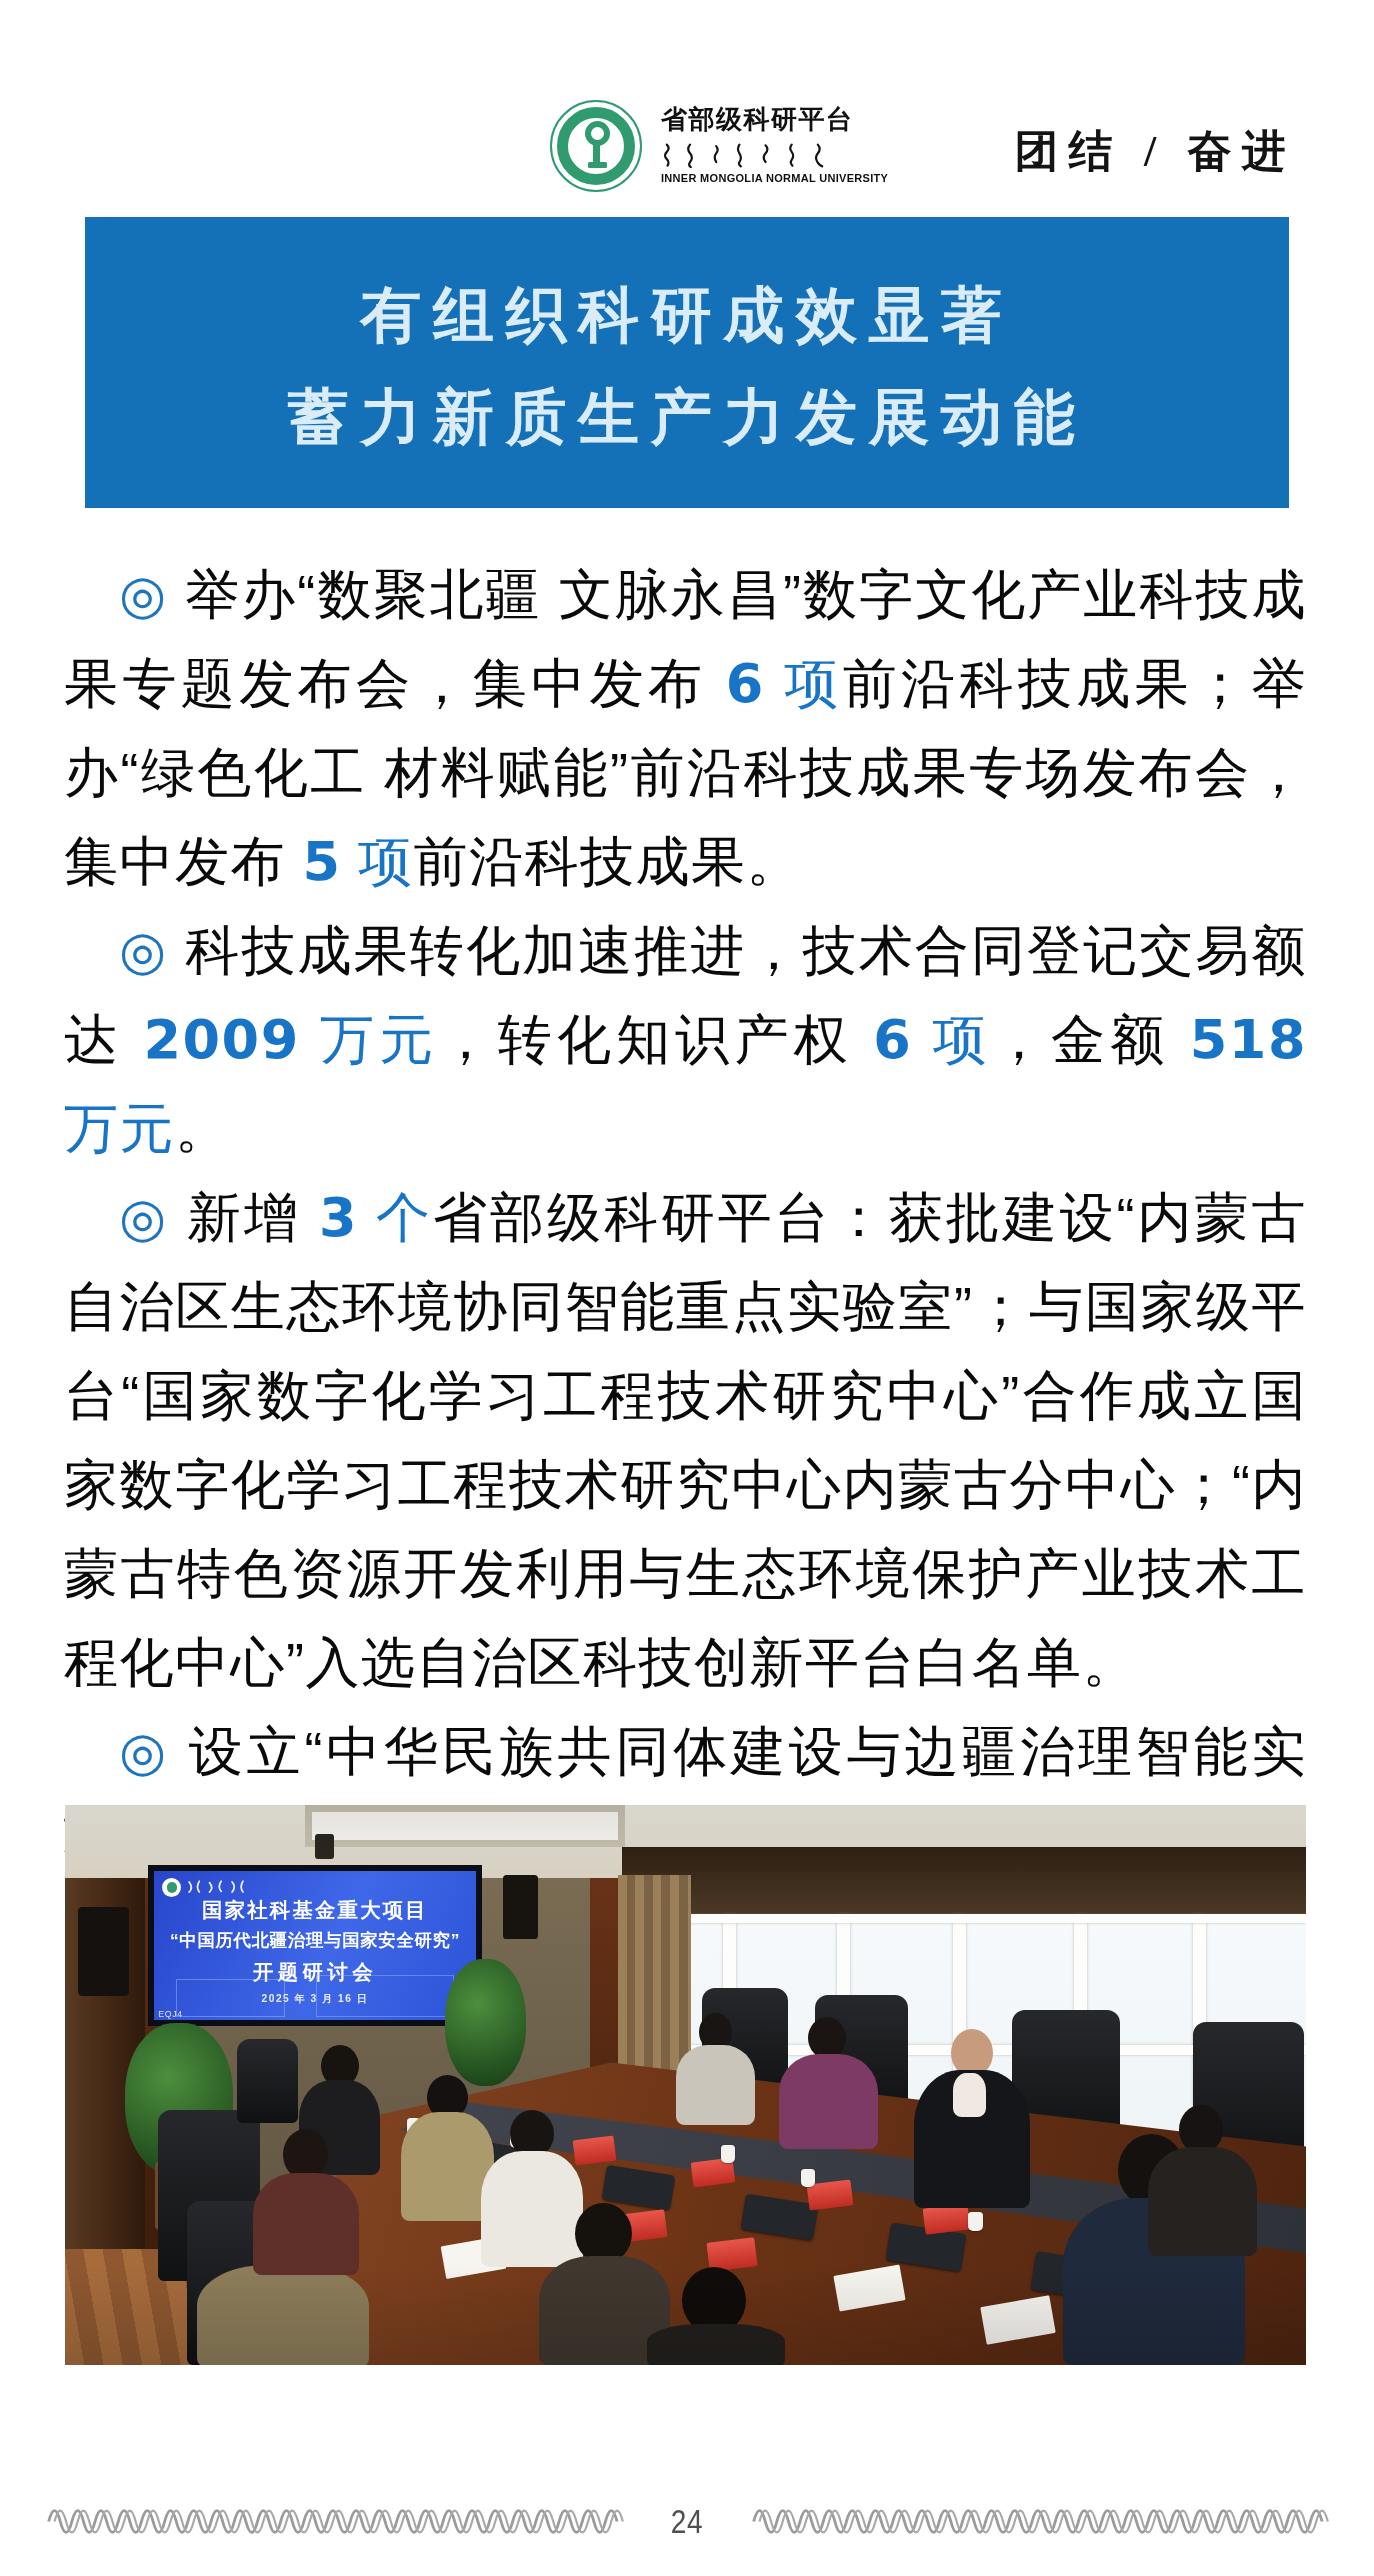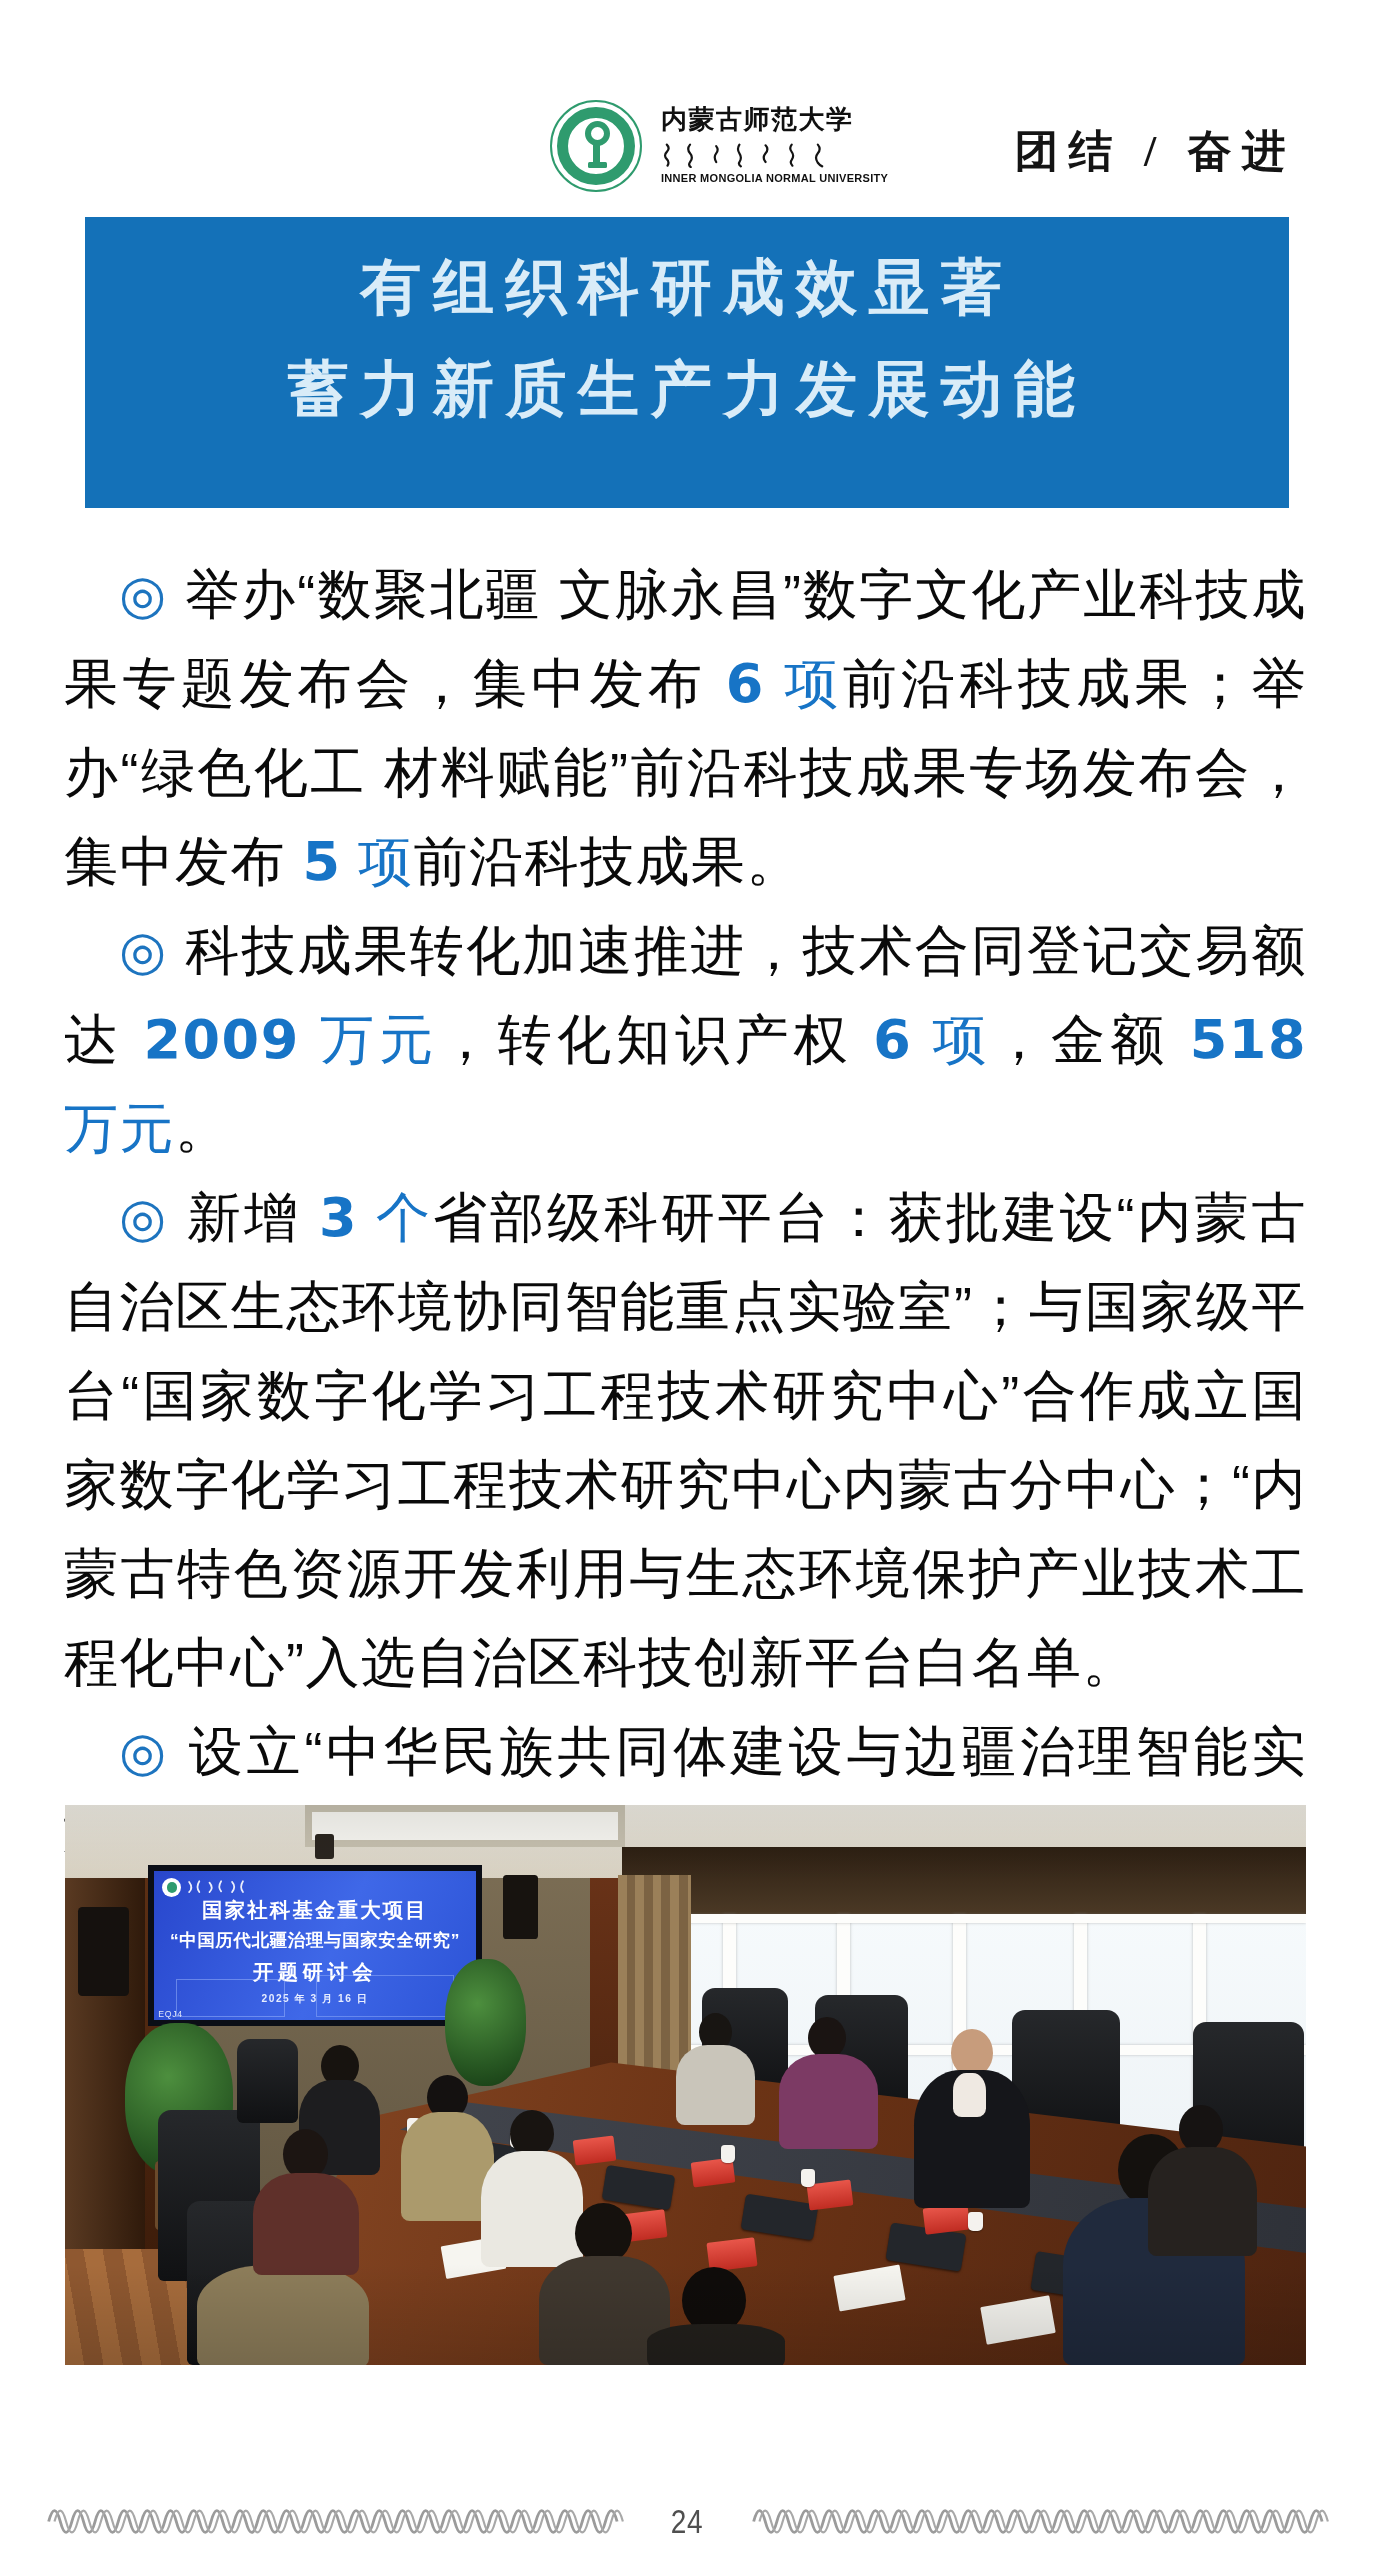--- a/index.html
+++ b/index.html
@@ -26,21 +26,21 @@
   .logo-seal .key-stem{position:absolute; left:41px; top:41px; width:7.3px; height:25px; background:var(--logo-green);}
   .logo-seal .key-tooth{position:absolute; left:36px; top:60px; width:19px; height:5.8px; background:var(--logo-green); border-radius:1.5px;}
   .logo-text{position:absolute; left:111px; top:22px; width:195px;}
   .logo-cn{font-family:"Liberation Serif","DejaVu Serif",serif; font-weight:700; font-size:26px;
            letter-spacing:1.5px; color:#101010; white-space:nowrap;}
   .logo-mong{margin-top:5.8px; height:25px;}
   .logo-en{margin-top:4.4px; font-size:11px; font-weight:700; letter-spacing:0.3px; color:#101010; white-space:nowrap;}
 
   
   .banner{position:absolute; left:85px; top:217px; width:1204px; height:291px;
-          background:var(--banner-bg); text-align:center; padding-top:20px;}
+          background:var(--banner-bg); text-align:center; padding-top:48px;}
   .banner div{font-family:"Liberation Serif","DejaVu Serif",serif; font-weight:700; font-size:61px;
           line-height:102px; letter-spacing:11.6px; color:var(--banner-fg); white-space:nowrap;}
 
   
   .article{position:absolute; left:64px; top:550px; width:1243px;}
   .article p{font-size:54px; line-height:89px; letter-spacing:1.5px; text-align:justify;
              text-indent:55px; color:var(--ink);}
   .seg-text{color:var(--ink);margin-top:48px;}
   .seg-bullet{color:#1d74bf;}
   .seg-num{color:var(--accent); font-weight:700; font-family:"DejaVu Sans",sans-serif;}
@@ -119,21 +119,21 @@
   <div class="slogan slogan-right">团结 / 奋进</div>
 
   <div class="logo">
     <div class="logo-seal">
       <div class="band"></div>
       <div class="key-head"></div>
       <div class="key-stem"></div>
       <div class="key-tooth"></div>
     </div>
     <div class="logo-text">
-      <div class="logo-cn">内蒙古师范大学</div>
+      <div class="logo-cn">省部级科研平台</div>
       <div class="logo-mong">
         <svg width="167" height="25" viewBox="0 0 230 34">
           <path d="M8 2 q5 5 0 10 q-5 5 0 10 q4 4 1 9 M40 2 q-5 6 0 12 q5 6 0 12 q-3 4 1 7 M76 4 q4 5 0 10 q-4 5 0 12 M108 2 q-4 6 0 12 q4 6 0 12 q-2 3 2 6 M144 3 q5 5 0 11 q-5 6 0 12 M180 2 q-4 5 0 10 q4 5 0 11 q-3 4 1 8 M216 2 q5 6 0 12 q-5 6 0 13 q3 4 6 5" fill="none" stroke="#141414" stroke-width="3" stroke-linecap="round"></path>
         </svg>
       </div>
       <div class="logo-en">INNER MONGOLIA NORMAL UNIVERSITY</div>
     </div>
   </div>
 
   <div class="banner">

